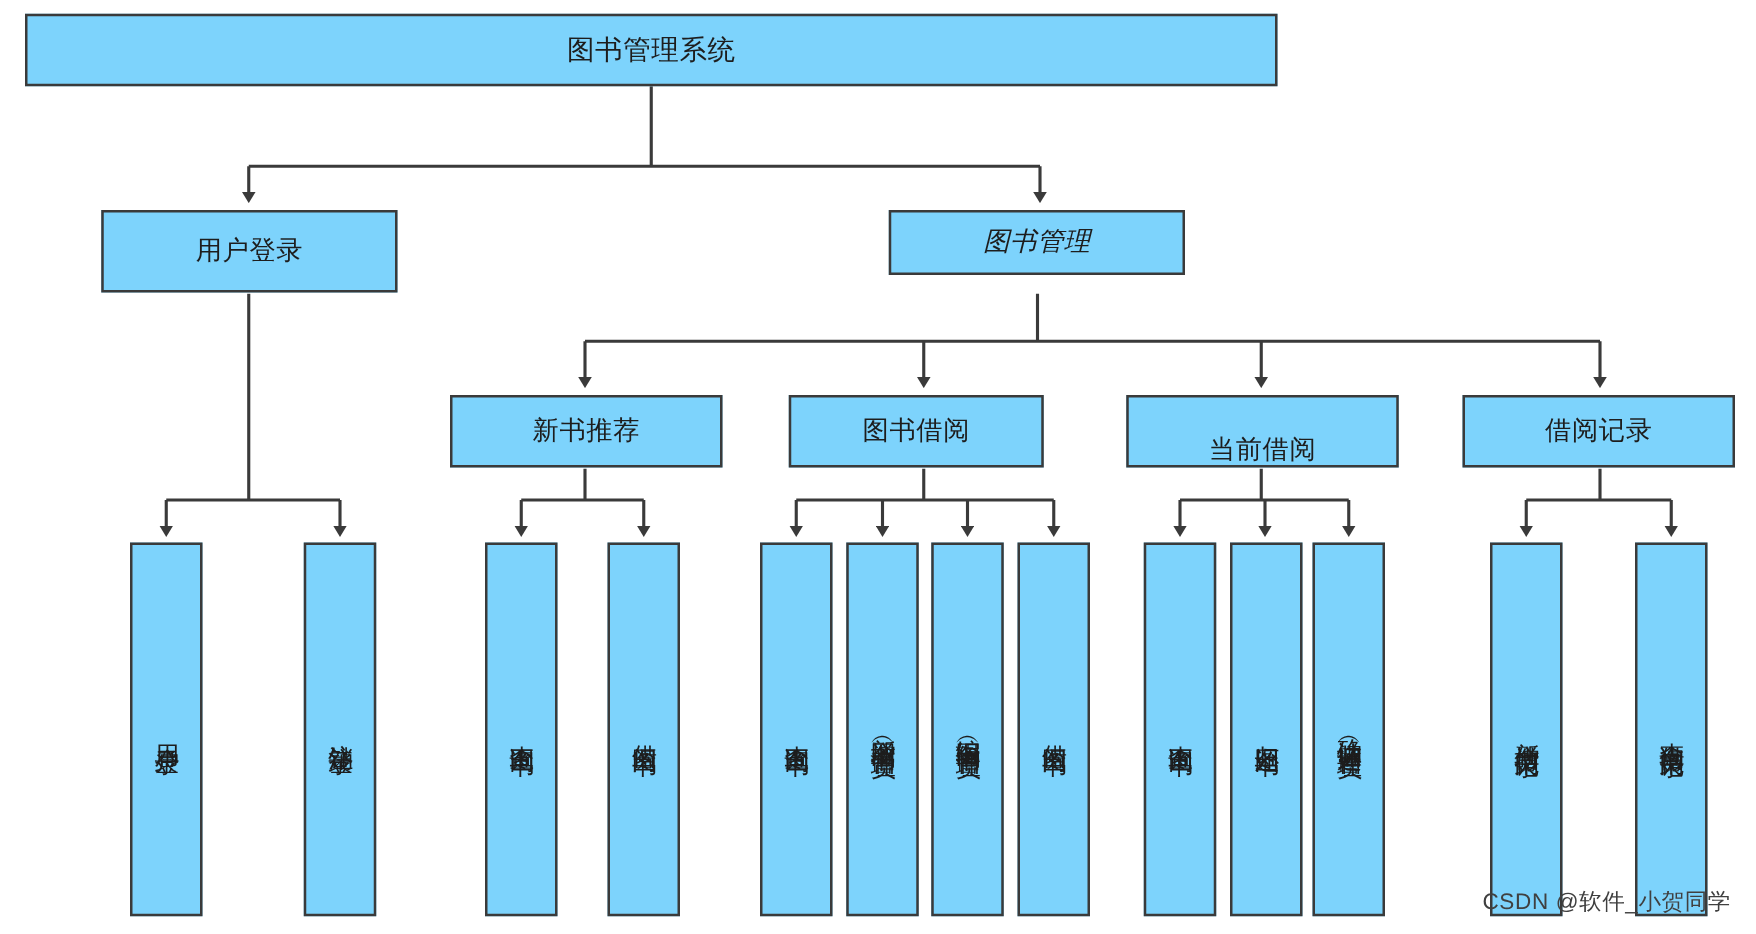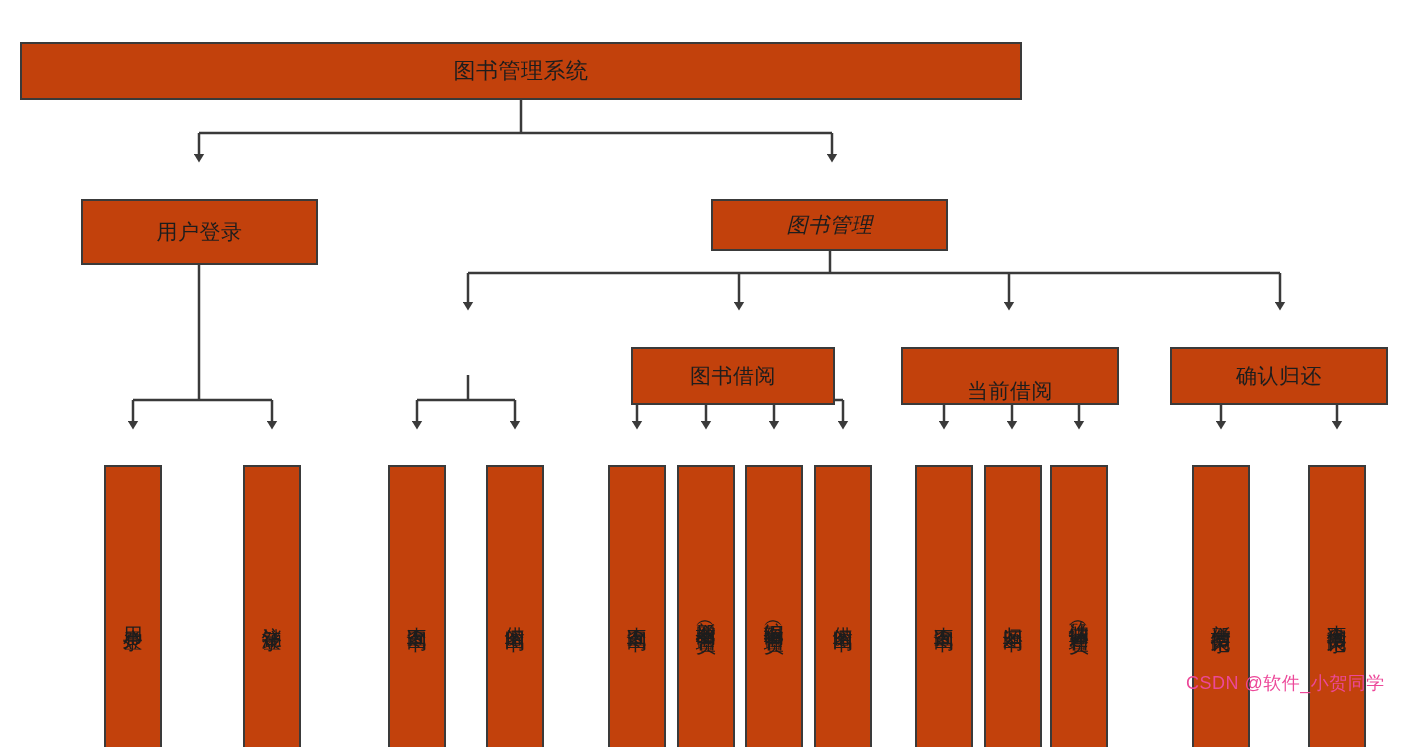--- a/index.html
+++ b/index.html
@@ -8,27 +8,26 @@
     background:#ffffff;
     font-family:"Liberation Sans","DejaVu Sans",sans-serif;
     overflow:hidden;
     position:relative;
   }
   #canvas{position:absolute;left:0;top:0;width:1405px;height:747px;}
   svg.lines{position:absolute;left:0;top:0;width:1405px;height:747px;pointer-events:none;}
   .node{
     position:absolute;
     box-sizing:border-box;
-    background:#c2410c;
+    background:#7dd3fc;
     border:2px solid #3a3a3a;
     display:flex;
     align-items:center;
     justify-content:center;
     color:#1d1d1d;
-    margin-top:31px;
   }
   .node .lbl{
     display:block;
     text-align:center;
     line-height:1.12;
     white-space:pre;
   }
   .node.horiz .lbl{
     font-size:21px;
     letter-spacing:0.5px;
@@ -42,23 +41,23 @@
     writing-mode:vertical-rl;
     text-orientation:upright;
     font-size:20px;
     line-height:1.22;
     letter-spacing:2px;
     white-space:nowrap;
     max-height:272px;
   }
   .watermark{
     position:absolute;
-    left:1186px;top:671px;
+    left:1186px;top:709px;
     font-size:18px;
-    color:#ec4899;
+    color:#404040;
     white-space:nowrap;
     letter-spacing:0.5px;
   }
 </style>
 </head>
 <body>
 
 <div id="canvas">
 
   <svg class="lines" viewBox="0 0 1405 747">
@@ -115,28 +114,31 @@
     <span class="lbl">图书管理系统</span>
   </div>
 
   <div class="node horiz" style="left:81px;top:168px;width:237px;height:66px;">
     <span class="lbl">用户登录</span>
   </div>
   <div class="node horiz" style="left:711px;top:168px;width:237px;height:52px;font-style:italic;">
     <span class="lbl">图书管理</span>
   </div>
 
+  <div class="node horiz" style="left:360px;top:316px;width:218px;height:58px;">
+    <span class="lbl">新书推荐</span>
+  </div>
   <div class="node horiz" style="left:631px;top:316px;width:204px;height:58px;">
     <span class="lbl">图书借阅</span>
   </div>
   <div class="node horiz" style="left:901px;top:316px;width:218px;height:58px;align-items:flex-end;">
     <span class="lbl">当前借阅</span>
   </div>
   <div class="node horiz" style="left:1170px;top:316px;width:218px;height:58px;">
-    <span class="lbl">确认归还</span>
+    <span class="lbl">借阅记录</span>
   </div>
 
   <div class="node vert" style="left:104px;top:434px;width:58px;height:299px;">
     <span class="lbl">用户登录</span>
   </div>
   <div class="node vert" style="left:243px;top:434px;width:58px;height:299px;">
     <span class="lbl">注销登录</span>
   </div>
 
   <div class="node vert" style="left:388px;top:434px;width:58px;height:299px;">

